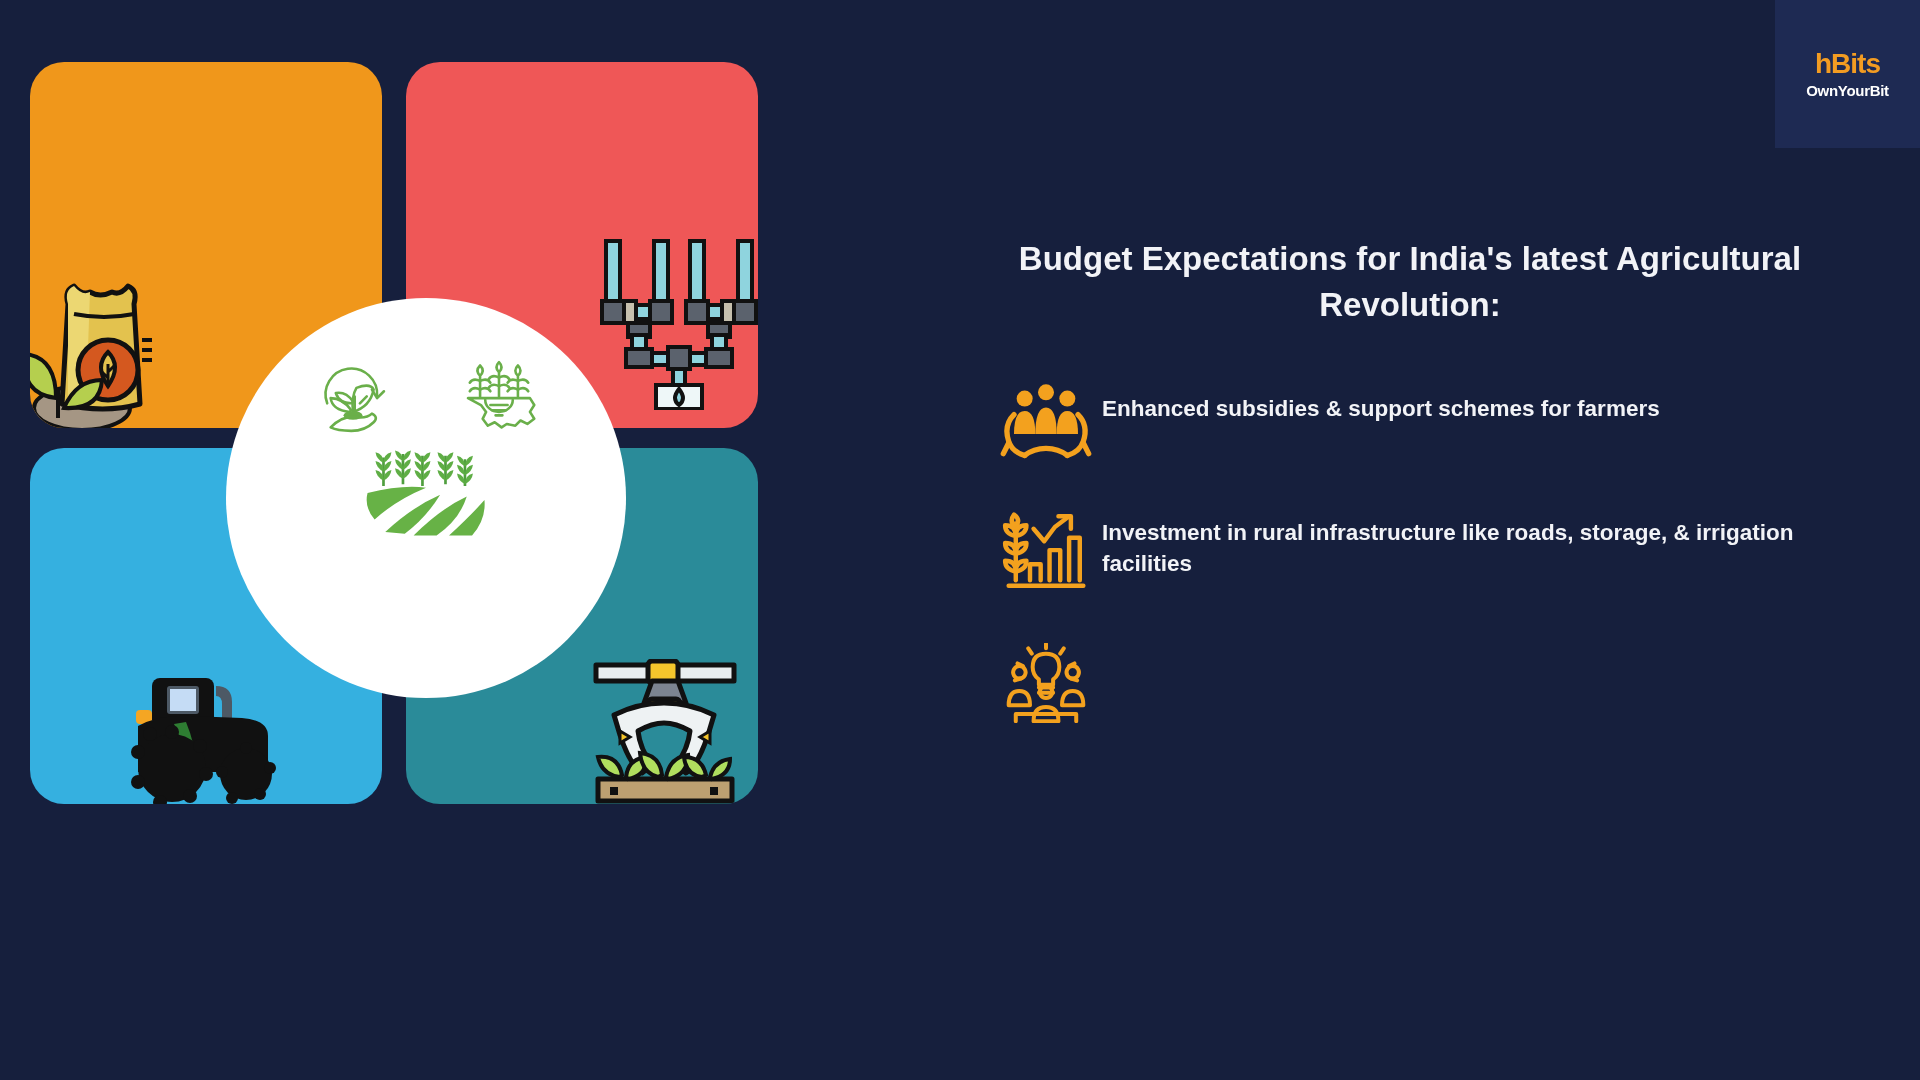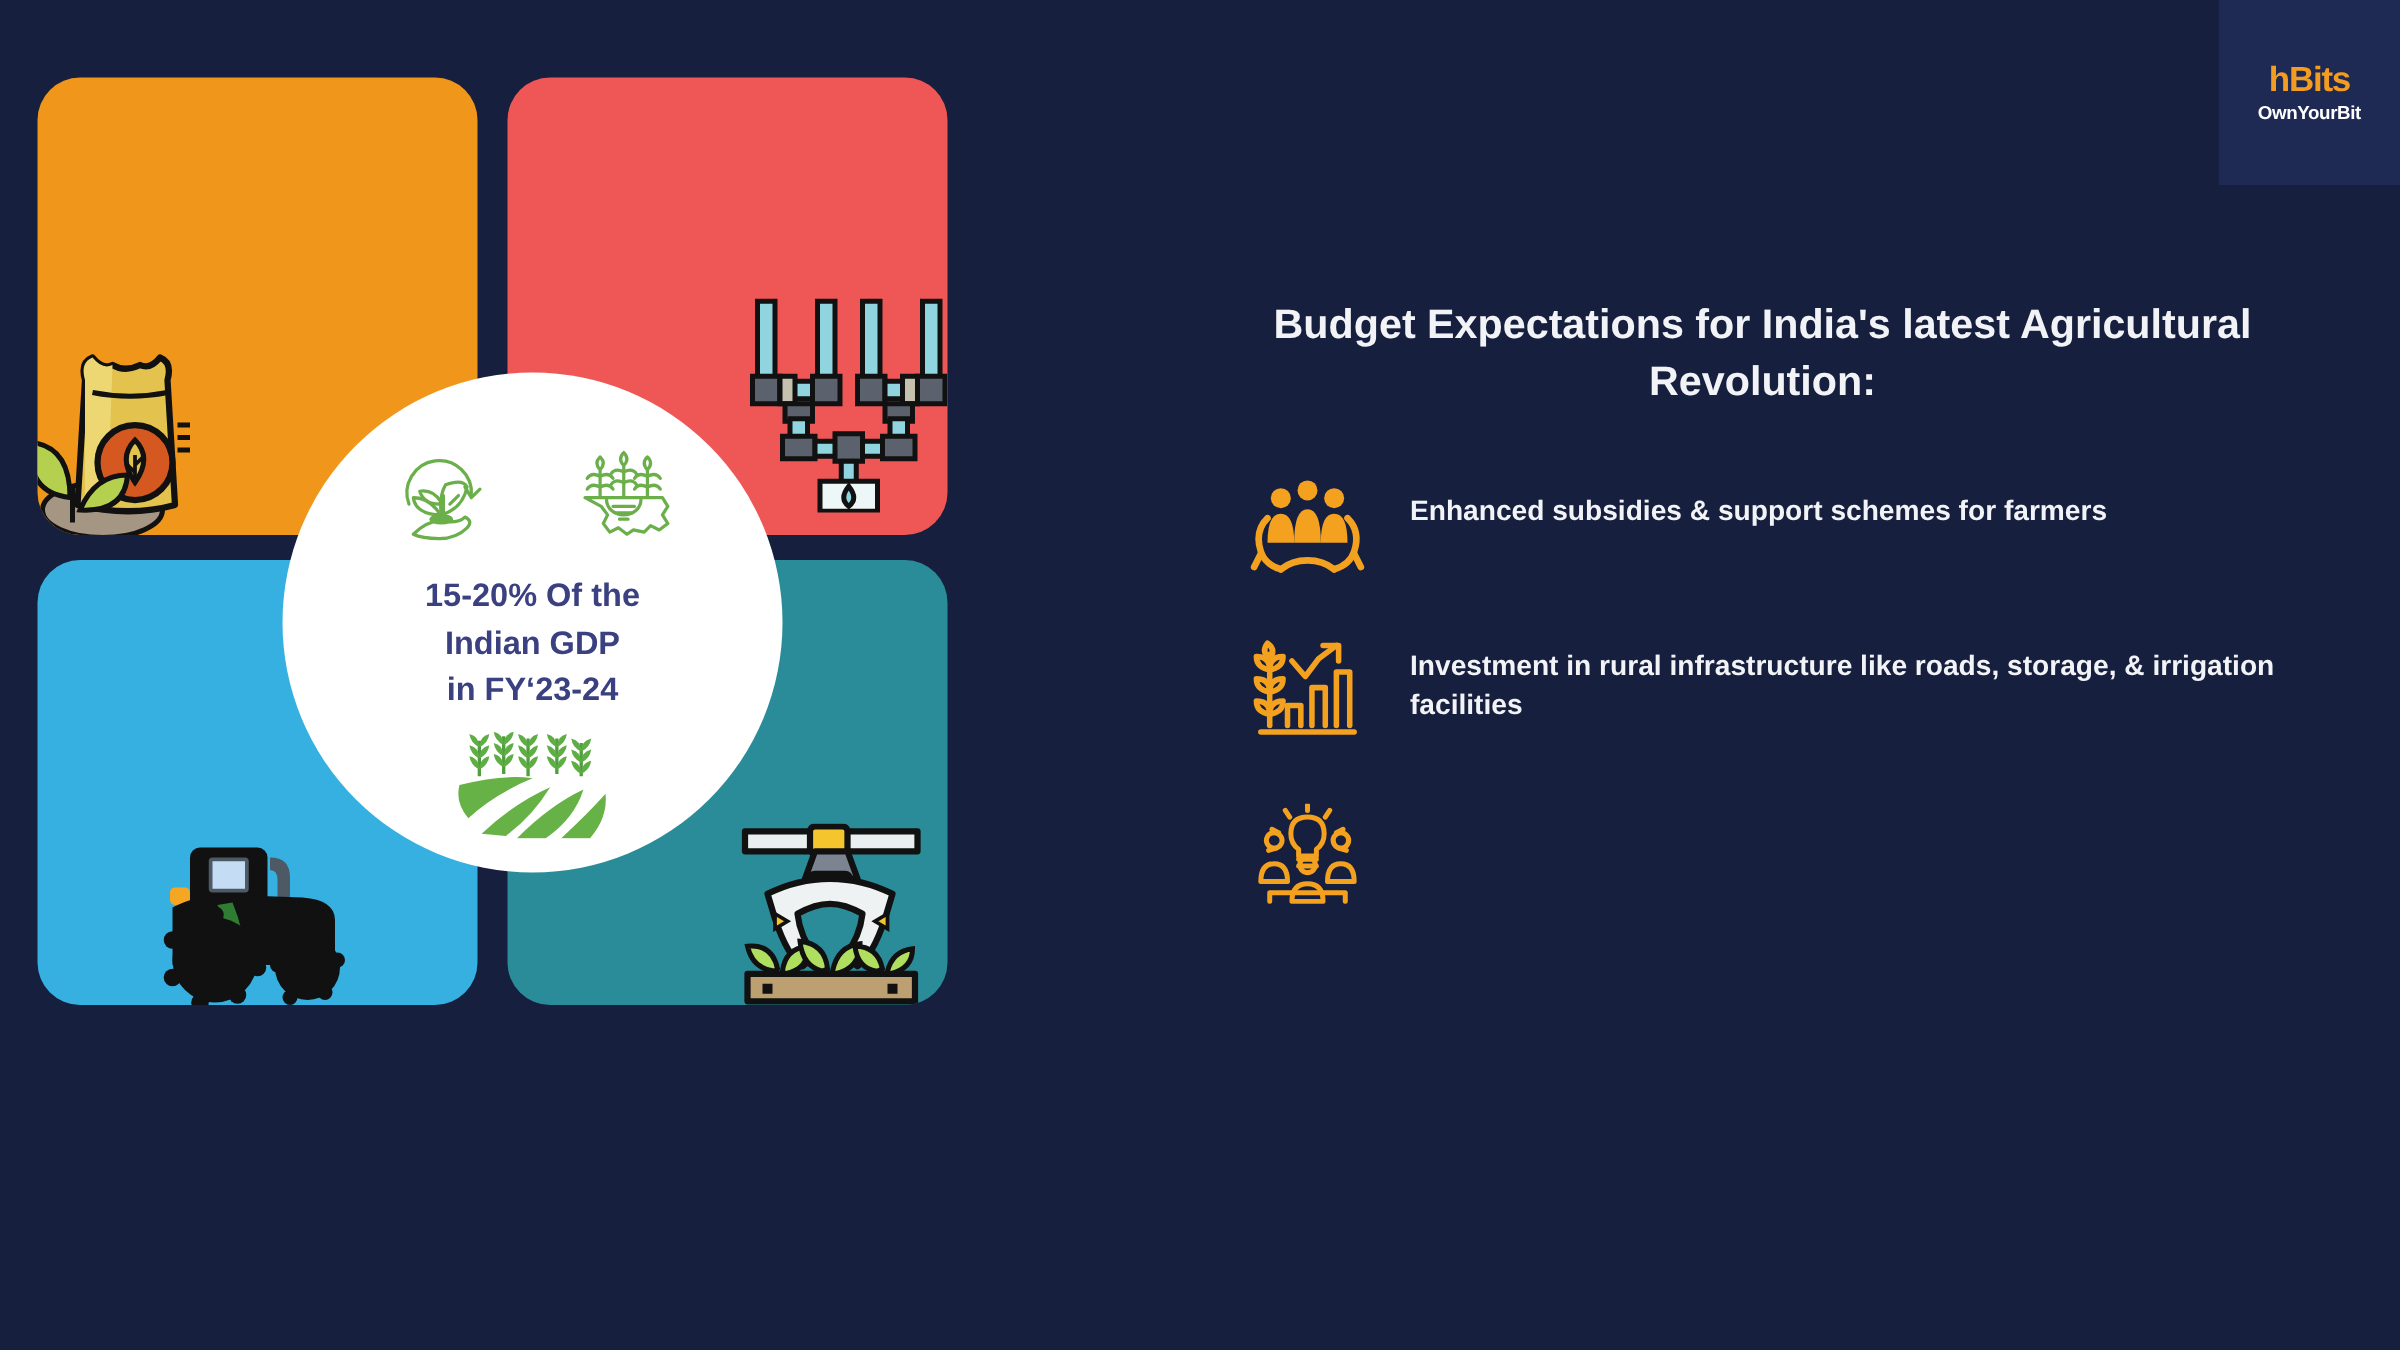--- a/index.html
+++ b/index.html
@@ -66,21 +66,21 @@
   
   #right-col{
     position:absolute; left:1000px; top:236px; width:880px;
   }
   #headline{
     color:#f2f3f7; font-weight:700; font-size:33px;
     line-height:1.38; text-align:center; width:820px;
   }
   #bullets{ margin-top:52px; }
   .bullet{
-    display:flex; align-items:flex-start; gap:36px; margin-bottom:52px;
+    display:flex; align-items:flex-start; gap:10px; margin-bottom:52px;
   }
   .bullet-icon{ flex:0 0 auto; width:92px; height:80px; }
   .bullet-text{
     color:#f2f3f7; font-weight:700; font-size:22.5px; line-height:1.38;
     padding-top:14px; max-width:710px;
   }
   .b2 .bullet-text, .b3 .bullet-text{ padding-top:6px; }
 </style>
 </head>
 <body>
@@ -221,25 +221,20 @@
             <path d="M72 54 V30 M72 30 q-6-6 0-12 q6 6 0 12"></path>
             <path d="M72 36 q-8-4 -12 2 M72 36 q8-4 12 2 M72 46 q-8-4 -12 2 M72 46 q8-4 12 2"></path>
           </g>
           <path d="M14 56 h72 l5 8 l-5 8 l5 8 l-8 6 l-8-4 l-6 6 l-10-2 l-6 4 l-8-6 l-8 4 l-6-8 l4-8 l-6-8 z"></path>
           <path d="M34 58 a16 14 0 0 0 32 0"></path>
           <path d="M40 64 h20 M42 70 h16 M46 76 h8"></path>
         </g>
       </svg>
     </div>
 
-    <div id="circle-text">
-      <div>15-20% Of the</div>
-      <div>Indian GDP</div>
-      <div>in FY‘23-24</div>
-    </div>
 
     <svg id="field-icon" width="124" height="86" viewBox="0 0 140 96">
       <g fill="#4f9e3e">
         <g id="stalks">
           <path d="M22 40 V8 M44 38 V4 M66 40 V6 M92 38 V6 M114 40 V10" stroke="#4f9e3e" stroke-width="3"></path>
         </g>
         <g fill="#5fae45">
           <path d="M22 14 q-8-4 -9-12 q9 2 9 12z"></path>
             <path d="M22 14 q8-4 9-12 q-9 2 -9 12z"></path>
           <path d="M22 24 q-8-4 -9-12 q9 2 9 12z"></path>

